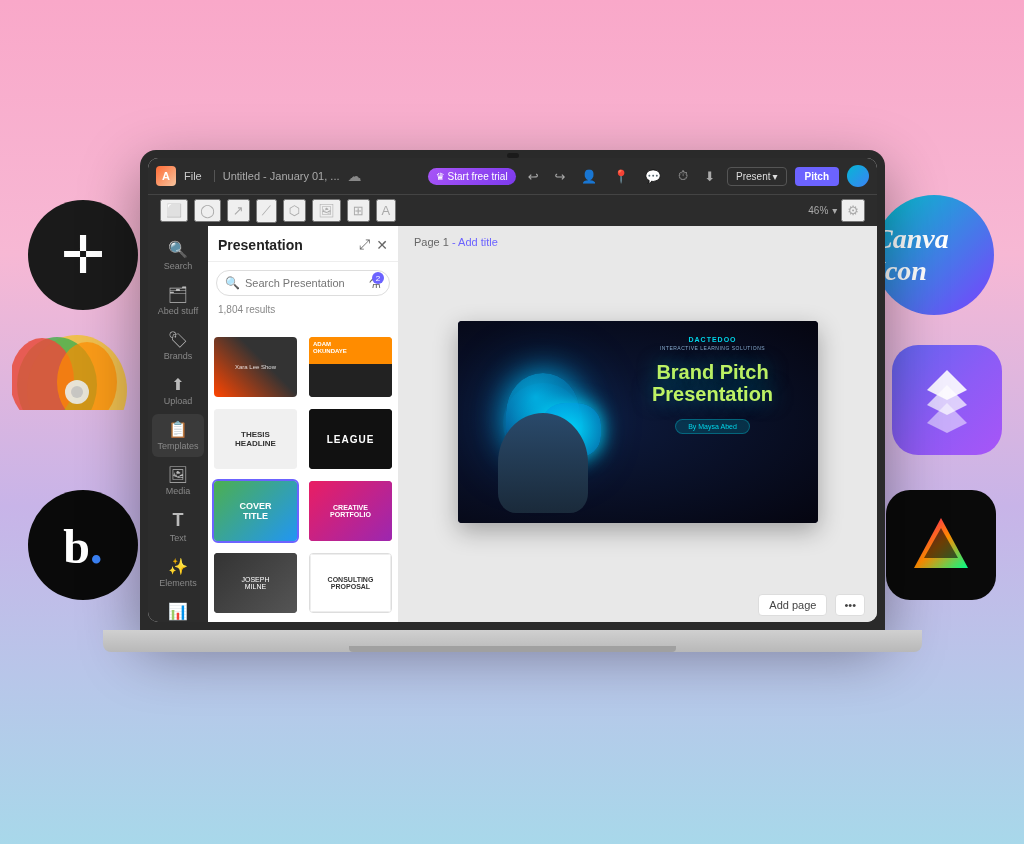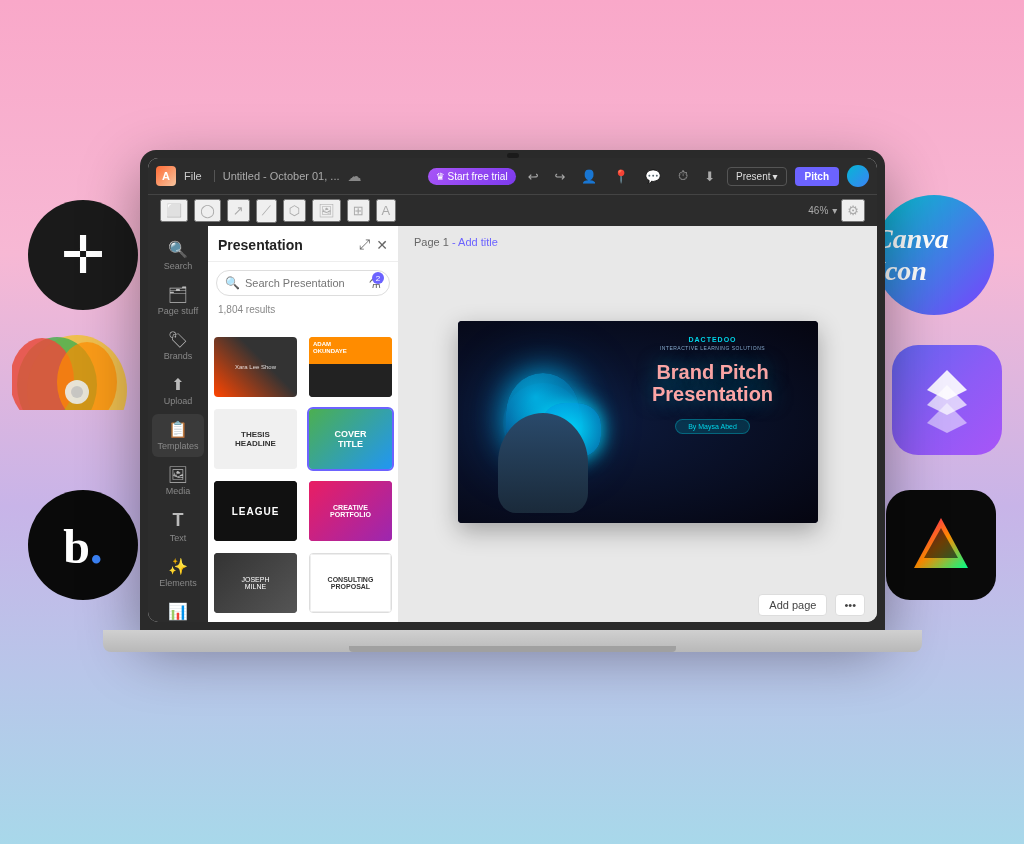--- a/index.html
+++ b/index.html
@@ -461,21 +461,21 @@
     .slide-company-sub {
       font-size: 5px;
       color: #88aacc;
       letter-spacing: 0.5px;
       margin-bottom: 10px;
     }
 
     .slide-title {
       font-size: 20px;
       font-weight: 900;
-      color: #fca5a5;
+      color: #bef264;
       line-height: 1.1;
       margin-bottom: 10px;
       text-shadow: 0 0 20px rgba(0,212,232,0.5);
     }
 
     .slide-author {
       background: rgba(0,180,200,0.2);
       border: 1px solid rgba(0,180,200,0.4);
       border-radius: 20px;
       padding: 3px 12px;
@@ -717,21 +717,21 @@
 
 <div class="laptop-outer">
   <div class="laptop-screen-frame">
     <div class="laptop-notch"></div>
 
     <div class="laptop-screen">
 
       <div class="app-toolbar">
         <div class="toolbar-logo">A</div>
         <span class="toolbar-menu">File</span>
-        <span class="toolbar-filename">Untitled - October 01, ...</span>
+        <span class="toolbar-filename">Untitled - January 01, ...</span>
         <span class="toolbar-cloud">☁</span>
         <div class="toolbar-spacer"></div>
         <button class="toolbar-crown-btn">
           <span>♛</span>
           <span>Start free trial</span>
         </button>
         <button class="toolbar-icon-btn">↩</button>
         <button class="toolbar-icon-btn">↪</button>
         <button class="toolbar-icon-btn">👤</button>
         <button class="toolbar-icon-btn">📍</button>
@@ -764,21 +764,21 @@
 
       <div class="main-content">
 
         <div class="sidebar">
           <div class="sidebar-item">
             <span class="sidebar-item-icon">🔍</span>
             <span class="sidebar-item-label">Search</span>
           </div>
           <div class="sidebar-item">
             <span class="sidebar-item-icon">🗂</span>
-            <span class="sidebar-item-label">Page stuff</span>
+            <span class="sidebar-item-label">Abed stuff</span>
           </div>
           <div class="sidebar-item">
             <span class="sidebar-item-icon">🏷</span>
             <span class="sidebar-item-label">Brands</span>
           </div>
           <div class="sidebar-item">
             <span class="sidebar-item-icon">⬆</span>
             <span class="sidebar-item-label">Upload</span>
           </div>
           <div class="sidebar-item" style="background:#3a3a3a;">
@@ -838,29 +838,29 @@
                   <div style="font-size:6px;color:white;font-weight:900;line-height:1.2;">ADAM<br>OKUNDAYE</div>
                 </div>
               </div>
             </div>
 
             <div class="template-item tpl-thesis">
               <div style="position:absolute;inset:0;background:#f0f0f0;display:flex;align-items:center;justify-content:center;">
                 <div style="font-size:8px;font-weight:900;color:#333;text-align:center;">THESIS<br>HEADLINE</div>
               </div>
             </div>
+            <div class="template-item tpl-league">
+              <div style="position:absolute;inset:0;background:#111;display:flex;align-items:center;justify-content:center;">
+                <div style="font-size:10px;font-weight:900;color:white;letter-spacing:1px;">LEAGUE</div>
+              </div>
+            </div>
+
             <div class="template-item tpl-cover template-highlight">
               <div style="position:absolute;inset:0;background:linear-gradient(135deg,#4CAF50,#2196F3);display:flex;align-items:center;justify-content:center;">
                 <div style="font-size:9px;font-weight:900;color:white;text-align:center;">COVER<br>TITLE</div>
-              </div>
-            </div>
-
-            <div class="template-item tpl-league">
-              <div style="position:absolute;inset:0;background:#111;display:flex;align-items:center;justify-content:center;">
-                <div style="font-size:10px;font-weight:900;color:white;letter-spacing:1px;">LEAGUE</div>
               </div>
             </div>
             <div class="template-item tpl-creative">
               <div style="position:absolute;inset:0;background:linear-gradient(135deg,#e91e63,#9c27b0);display:flex;align-items:center;justify-content:center;">
                 <div style="font-size:7px;font-weight:900;color:white;text-align:center;">CREATIVE<br>PORTFOLIO</div>
               </div>
             </div>
 
             <div class="template-item tpl-joseph">
               <div style="position:absolute;inset:0;background:linear-gradient(135deg,#333,#555);display:flex;align-items:center;justify-content:center;">

